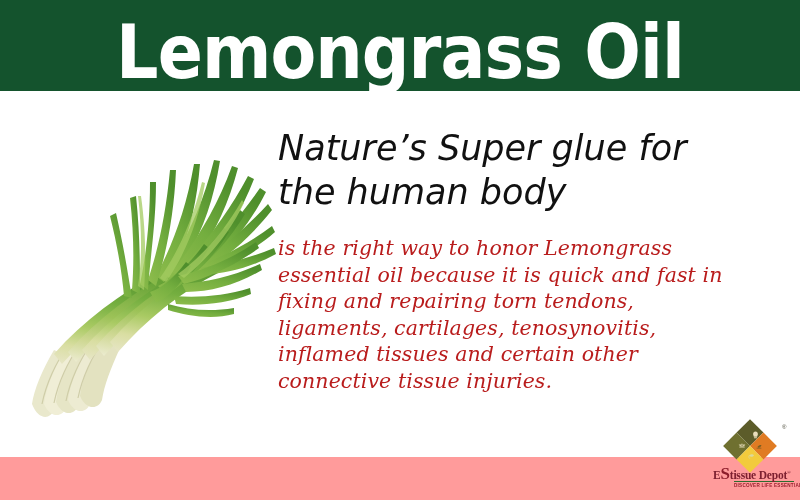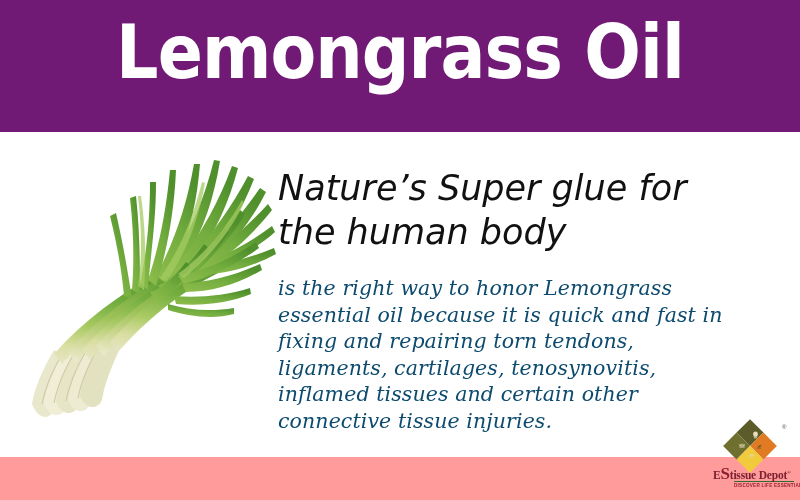--- a/index.html
+++ b/index.html
@@ -22,22 +22,22 @@
     height: 500px;
     background: #ffffff;
     overflow: hidden;
   }
 
   
   .top-band {
     position: absolute;
     left: 0; top: 0;
     width: 800px;
-    height: 132px;
-    background: #701a75;
+    height: 91px;
+    background: #14532d;
   }
   .title {
     position: absolute;
     left: 0;
     top: 4px;
     width: 800px;
     text-align: center;
     color: #ffffff;
     font-family: "DejaVu Sans", sans-serif;
     font-weight: bold;
@@ -68,41 +68,40 @@
     height: 356px;
   }
   .grass-svg { display: block; width: 250px; height: 356px; }
 
   
   .text-col {
     position: absolute;
     left: 278px;
     top: 126px;
     width: 470px;
-    margin-top: 40px;
   }
   .headline {
     font-family: "DejaVu Sans", sans-serif;
     font-style: italic;
     font-weight: 400;
     font-size: 35px;
     line-height: 44px;
     color: #111111;
     margin: 0;
     white-space: pre-line;
     letter-spacing: 0px;
   }
   .body-copy {
     margin: 0;
     padding-top: 21px;
     font-family: "DejaVu Serif", serif;
     font-style: italic;
     font-size: 20.5px;
     line-height: 26.5px;
-    color: #0c4a6e;
+    color: #b91c1c;
     width: 458px;
     letter-spacing: 0.1px;
   }
 
   
   .logo {
     position: absolute;
     left: 712px;
     top: 418px;
     width: 84px;

